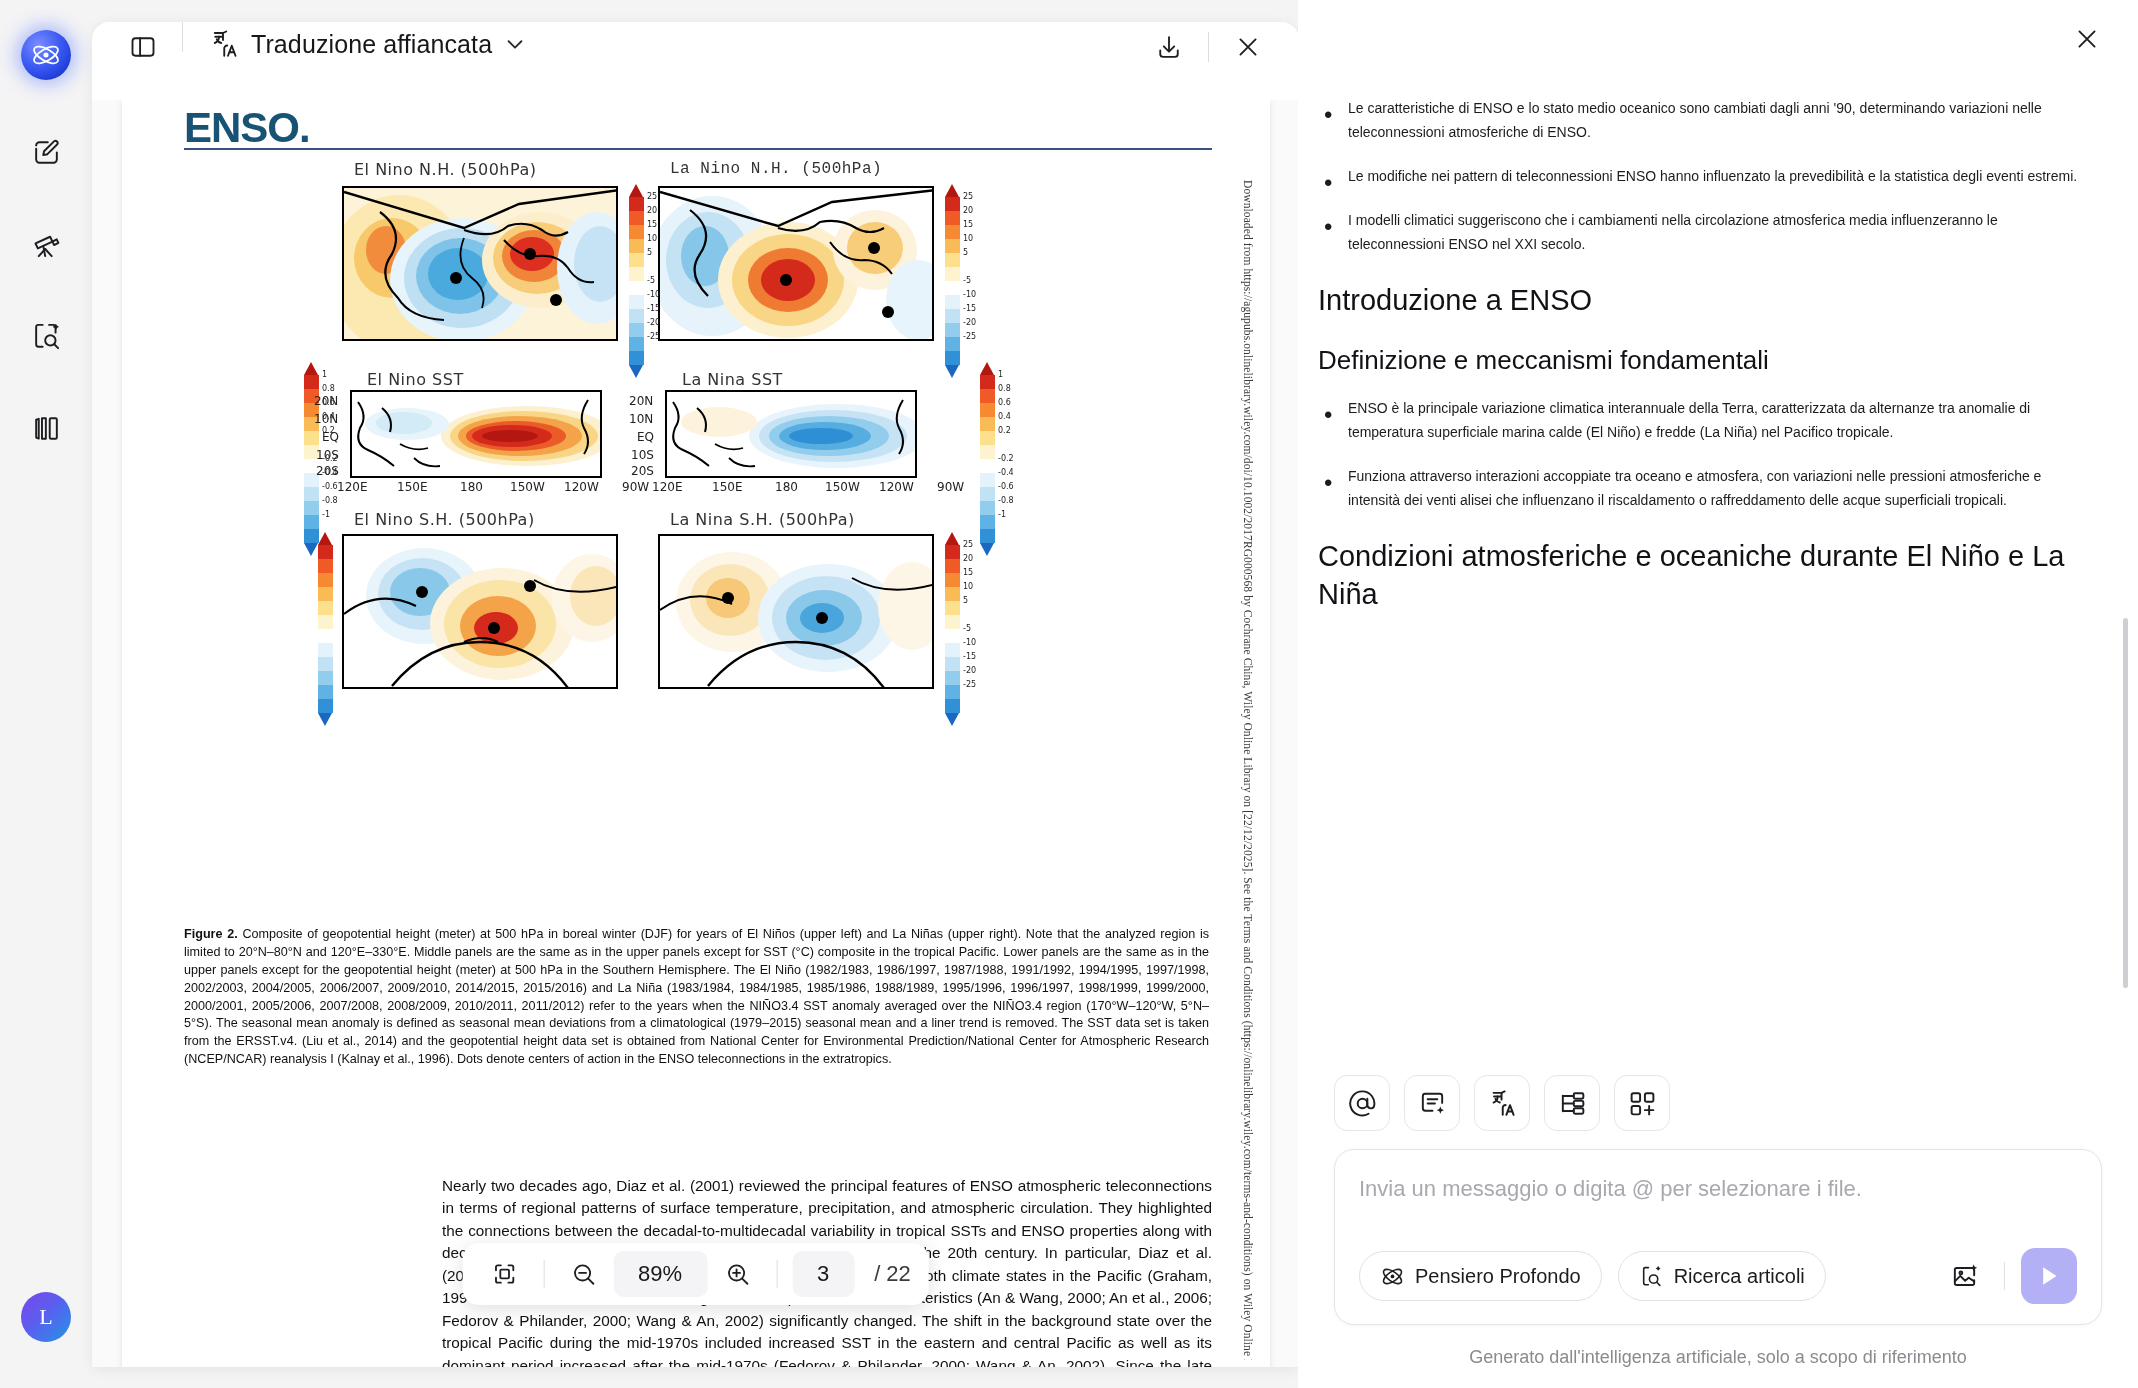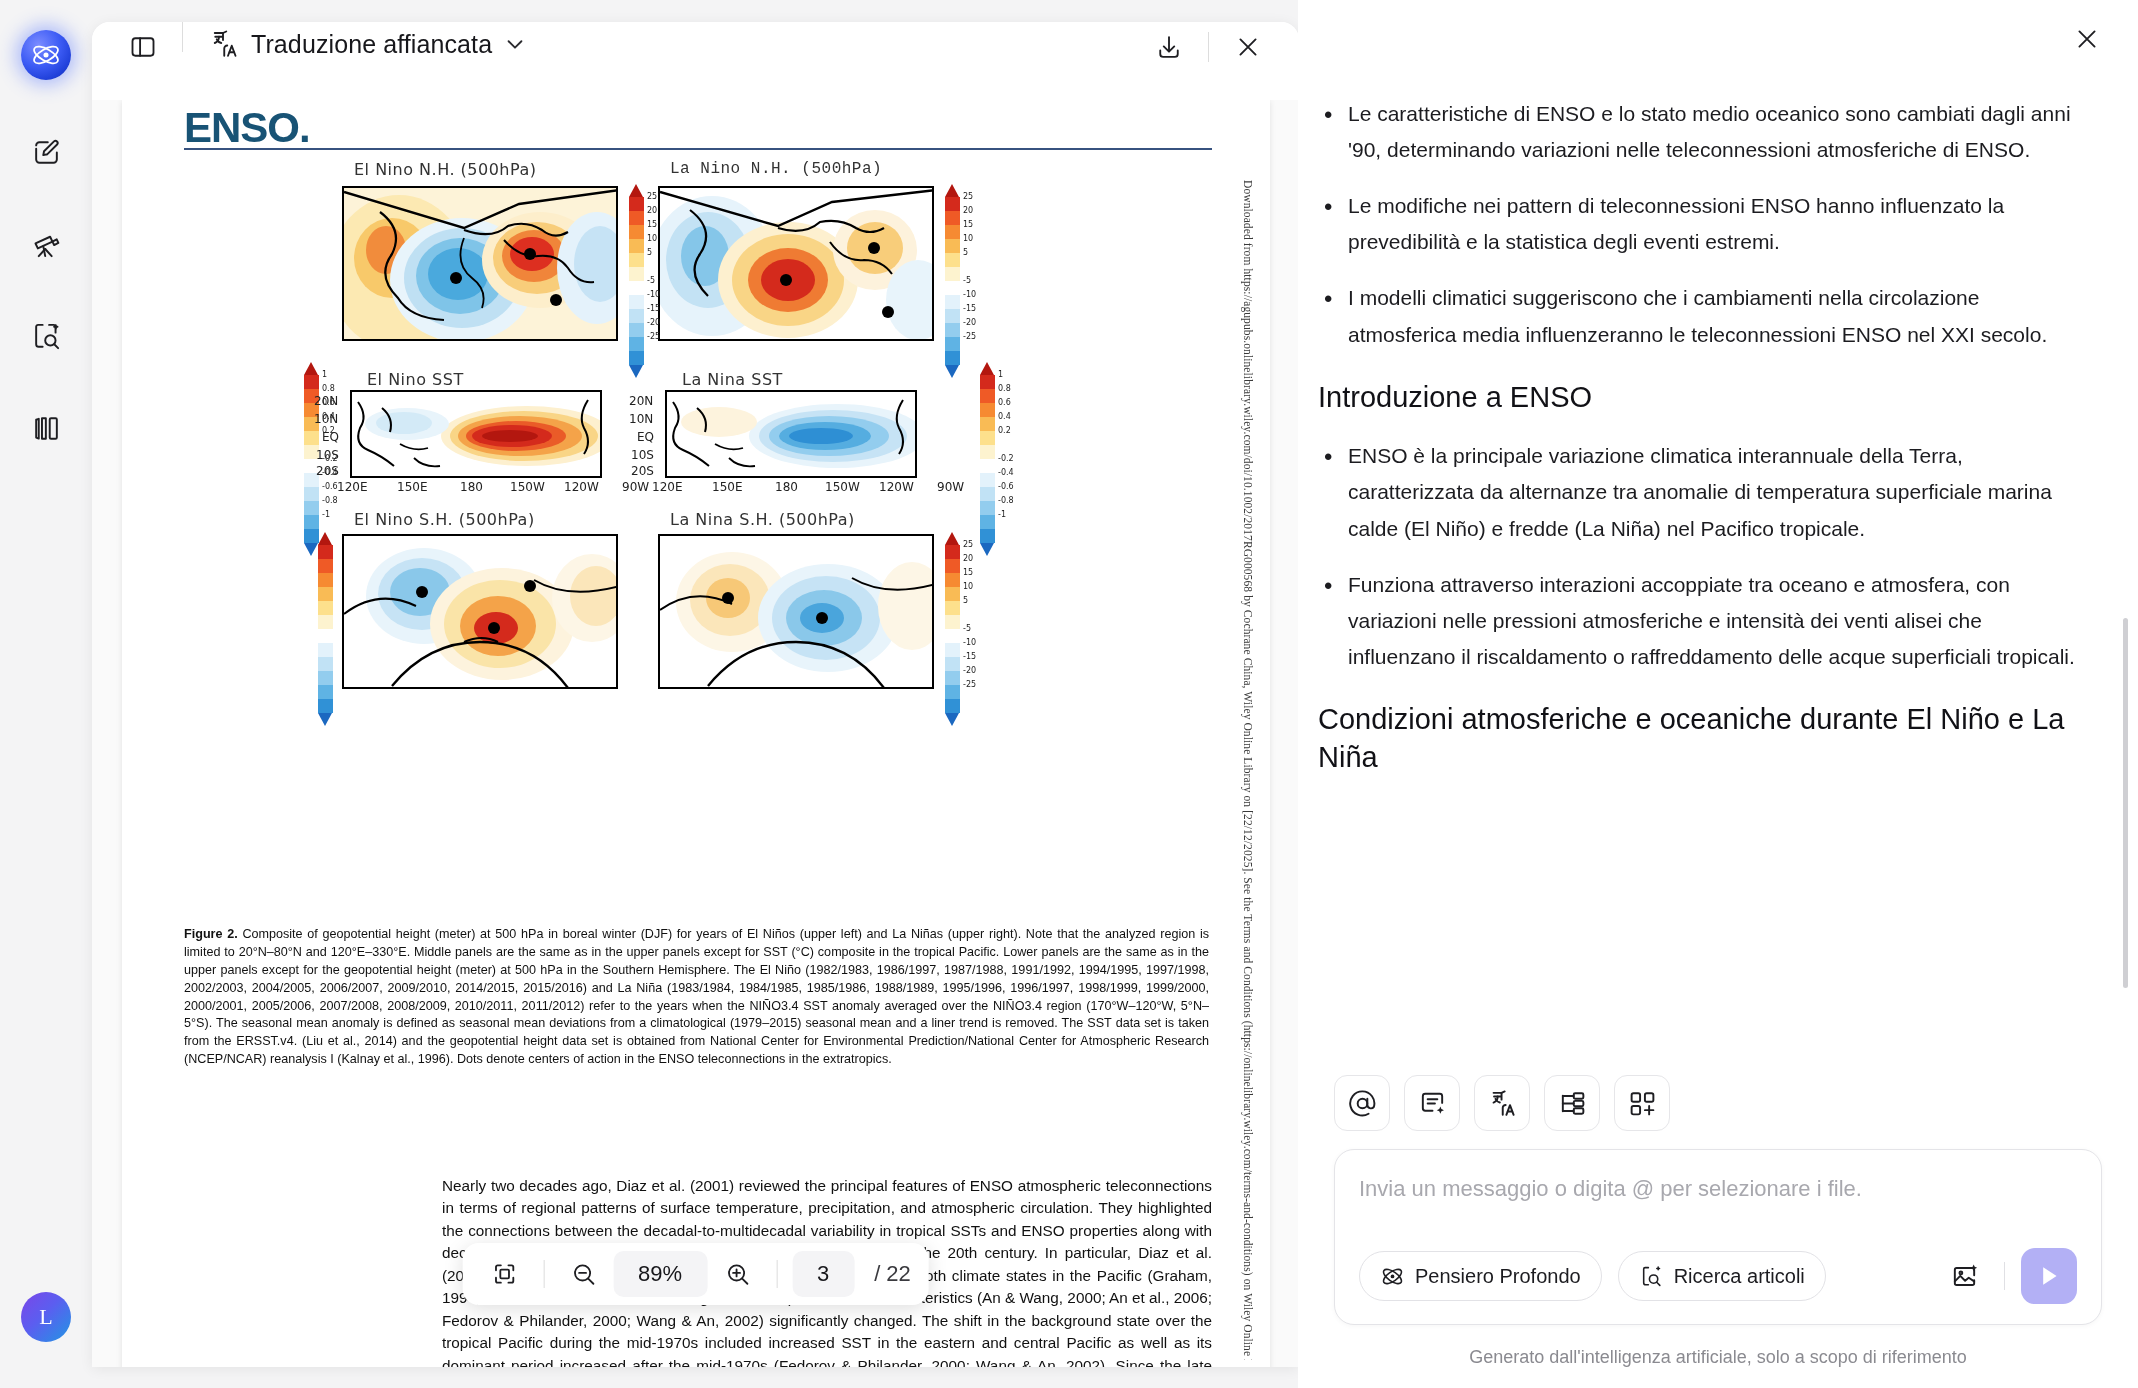--- a/index.html
+++ b/index.html
@@ -149,21 +149,21 @@
   .chat-scroll {
     flex: 1; padding: 18px 58px 0 20px; overflow: hidden; position: relative;
   }
   .chat-scrollbar {
     position: absolute; right: 10px; top: 540px; width: 5px; height: 370px;
     background: #cfcfd3; border-radius: 3px; cursor: pointer;
   }
   .bul { list-style: none; margin: 0 0 22px 0; }
   .bul li {
     position: relative; padding-left: 30px; margin-bottom: 20px;
-    font-size: 21px; line-height: 1.72; color: #1c1c20;
+    font-size: 14px; line-height: 1.72; color: #1c1c20;
   }
   .bul li::before {
     content: "•"; position: absolute; left: 6px; top: -2px; font-size: 24px; color: #1c1c20;
   }
   h2.sec { font-size: 29px; font-weight: 400; color: #111116; margin: 26px 0 22px 0; line-height: 1.3; }
   h3.sub { font-size: 26px; font-weight: 400; color: #111116; margin: 24px 0 18px 0; line-height: 1.3; }
 
   
   .composer { padding: 0 36px 0 36px; }
   .quick-row { display: flex; gap: 14px; margin-bottom: 18px; }
@@ -606,20 +606,21 @@
     </div>
   </div>
 
   <div class="chat-scroll">
     <ul class="bul">
       <li>Le caratteristiche di ENSO e lo stato medio oceanico sono cambiati dagli anni '90, determinando variazioni nelle teleconnessioni atmosferiche di ENSO.</li>
       <li>Le modifiche nei pattern di teleconnessioni ENSO hanno influenzato la prevedibilità e la statistica degli eventi estremi.</li>
       <li>I modelli climatici suggeriscono che i cambiamenti nella circolazione atmosferica media influenzeranno le teleconnessioni ENSO nel XXI secolo.</li>
     </ul>
     <h2 class="sec">Introduzione a ENSO</h2>
+    <h3 class="sub">Definizione e meccanismi fondamentali</h3>
     <ul class="bul">
       <li>ENSO è la principale variazione climatica interannuale della Terra, caratterizzata da alternanze tra anomalie di temperatura superficiale marina calde (El Niño) e fredde (La Niña) nel Pacifico tropicale.</li>
       <li>Funziona attraverso interazioni accoppiate tra oceano e atmosfera, con variazioni nelle pressioni atmosferiche e intensità dei venti alisei che influenzano il riscaldamento o raffreddamento delle acque superficiali tropicali.</li>
     </ul>
     <h2 class="sec">Condizioni atmosferiche e oceaniche durante El Niño e La Niña</h2>
     <div class="chat-scrollbar"></div>
   </div>
 
   <div class="composer">
     <div class="quick-row">

